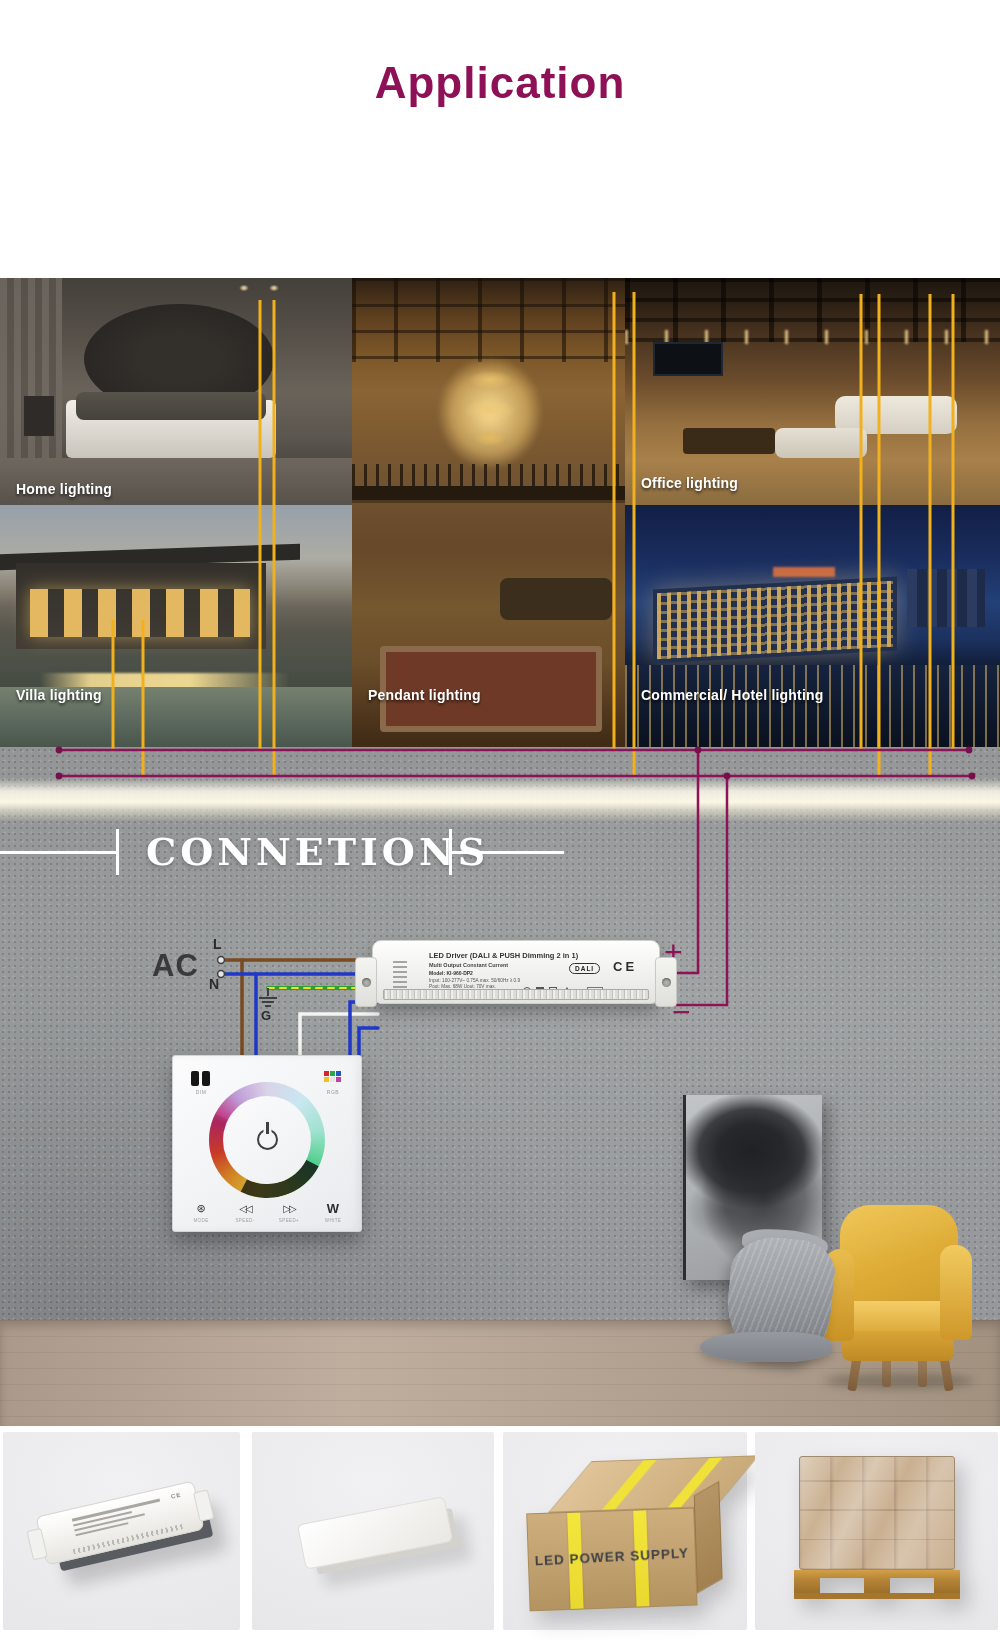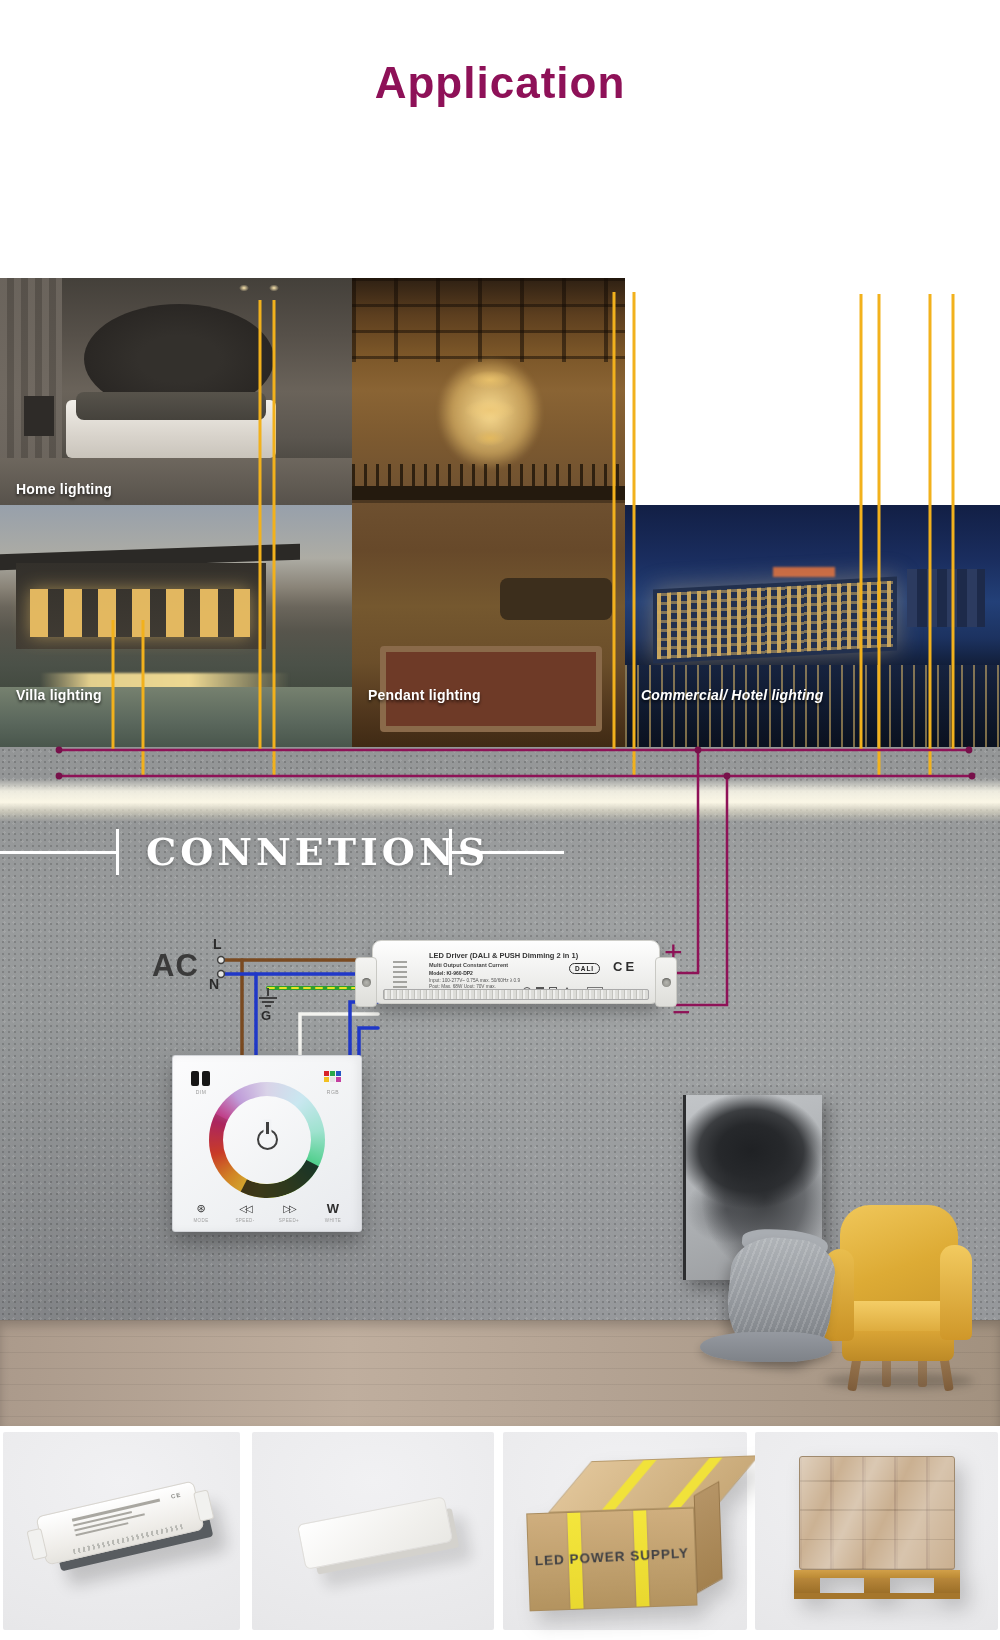--- a/index.html
+++ b/index.html
@@ -18,21 +18,21 @@
   .photo div { position:absolute; }
   .g-home     { left:0;     top:278px; width:352px; height:227px;
       background:linear-gradient(180deg,#44403a 0%,#565049 25%,#6a635a 50%,#5b564f 70%,#49453f 85%,#3b3833 100%); }
   .g-villa    { left:0;     top:505px; width:352px; height:242px;
       background:linear-gradient(180deg,#97a0ab 0%,#adaca4 22%,#8a8478 34%,#6b665c 42%,#57554c 52%,#4b5148 66%,#42493f 78%,#39402f 88%,#333b2c 100%); }
   .g-corridor { left:352px; top:278px; width:273px; height:469px;
       background:linear-gradient(180deg,#2e2013 0%,#5d3f1f 8%,#7b5628 16%,#8a6434 24%,#7d5a30 34%,#6f5130 46%,#67492a 58%,#75582f 70%,#6b4e2a 82%,#52381e 92%,#3f2a14 100%); }
   .g-office   { left:625px; top:278px; width:375px; height:227px;
       background:linear-gradient(180deg,#1d160f 0%,#2e2115 12%,#4a3420 26%,#6b4c2c 45%,#96703f 65%,#a8804a 80%,#8a6c40 100%); }
   .g-hotel    { left:625px; top:505px; width:375px; height:242px;
-      background:linear-gradient(180deg,#121f45 0%,#1a2d5e 22%,#234078 40%,#1c3260 55%,#101b33 68%,#0a1222 80%,#070d19 100%);font-style:italic; }
+      background:linear-gradient(180deg,#121f45 0%,#1a2d5e 22%,#234078 40%,#1c3260 55%,#101b33 68%,#0a1222 80%,#070d19 100%); }
 
   .caption { position:absolute; left:16px; color:#fff; font-weight:700; font-size:14px;
              letter-spacing:.2px; text-shadow:0 2px 3px rgba(0,0,0,.65); z-index:2; }
 
   
   .ph-curtain { left:0; top:0; width:62px; height:100%;
       background:repeating-linear-gradient(90deg,#716a62 0 7px,#5a544d 7px 14px); opacity:.85; }
   .ph-spots { left:232px; top:4px; width:60px; height:12px;
       background:radial-gradient(7px 5px at 12px 6px,#ffe9b0,transparent 70%),
                  radial-gradient(7px 5px at 42px 6px,#ffe9b0,transparent 70%); }
@@ -332,20 +332,29 @@
     <div class="ph-coffer"></div>
     <div class="ph-changlow"></div>
     <div class="ph-chandelier"></div>
     <div class="ph-rail"></div>
     <div class="ph-balcony"></div>
     <div class="ph-sofa-d"></div>
     <div class="ph-carpet"></div>
     <span class="caption" style="bottom:44px">Pendant lighting</span>
   </div>
 
+  <div class="photo g-office">
+    <div class="ph-ceiling"></div>
+    <div class="ph-lights"></div>
+    <div class="ph-screen"></div>
+    <div class="ph-sofa1"></div>
+    <div class="ph-sofa2"></div>
+    <div class="ph-table"></div>
+    <span class="caption" style="bottom:14px">Office lighting</span>
+  </div>
 
   <div class="photo g-hotel">
     <div class="ph-building">
         <i></i>
       </div>
     <div class="ph-sign"></div>
     <div class="ph-towers"></div>
     <div class="ph-water"></div>
     <span class="caption" style="bottom:44px">Commercial/ Hotel lighting</span>
   </div>

